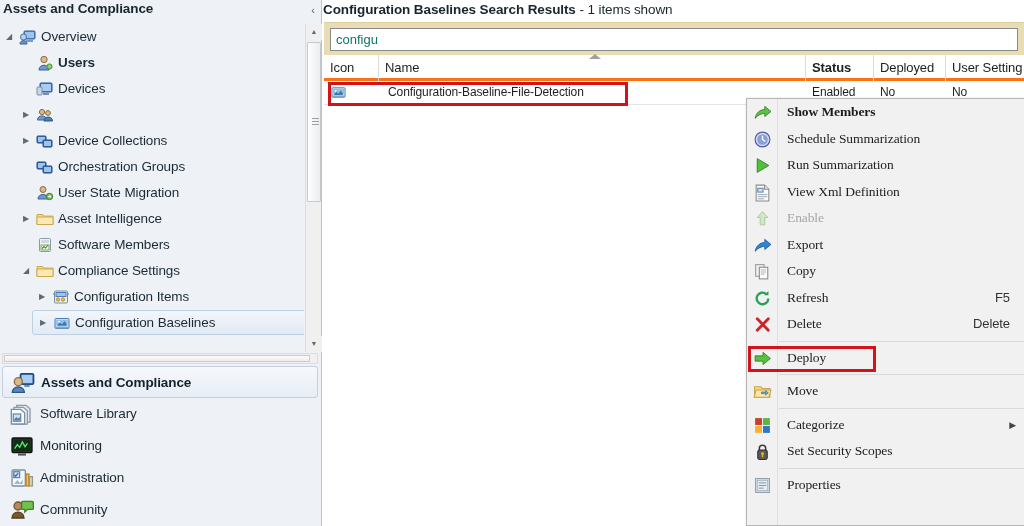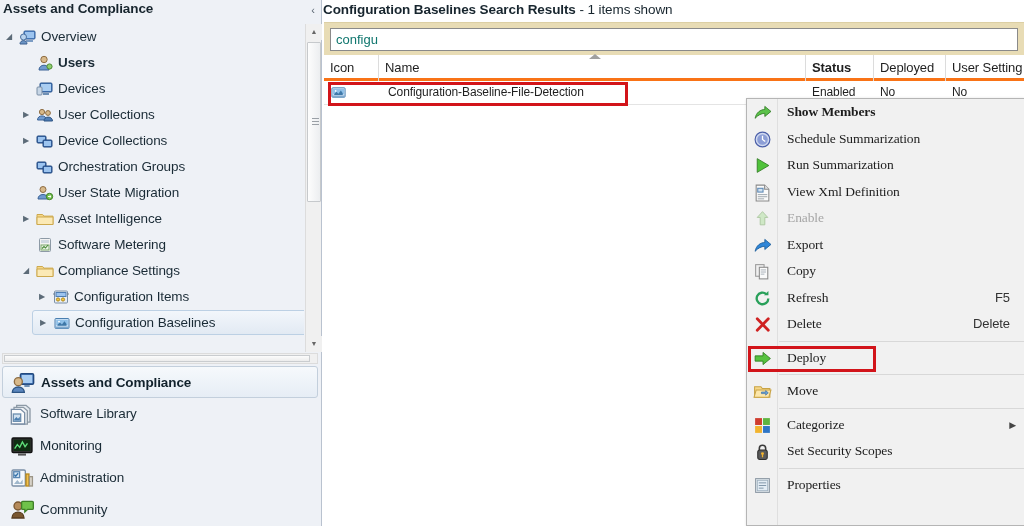--- a/index.html
+++ b/index.html
@@ -242,21 +242,20 @@
         <div class="tnode" style="position: absolute; top: 78px; left: 0px; width: 304px;">
           <span class="exp" style="left:20px">▶</span>
           <span class="ico" style="left:36px;top:4px">
             <svg width="18" height="18" viewBox="0 0 18 18">
               <circle cx="6" cy="6" r="2.6" fill="#d8b98a" stroke="#8e6d43"></circle>
               <path d="M1.5 14c0-2.6 2-4.1 4.5-4.1s4.5 1.5 4.5 4.1z" fill="#6f9ad0" stroke="#3b6396"></path>
               <circle cx="12" cy="7" r="2.4" fill="#d8b98a" stroke="#8e6d43"></circle>
               <path d="M8 15c0-2.5 1.9-3.9 4.2-3.9S16.5 12.5 16.5 15z" fill="#4f7db5" stroke="#2d5584"></path>
             </svg>
           </span>
-          <span class="lbl" style="left:58px">User Collections</span>
         </div>
         <div class="tnode" style="position: absolute; top: 104px; left: 0px; width: 304px;">
           <span class="exp" style="left:20px">▶</span>
           <span class="ico" style="left:36px;top:4px">
             <svg width="18" height="18" viewBox="0 0 18 18">
               <rect x="1" y="4" width="9" height="7" rx="1" fill="#3f6fb0" stroke="#22497e"></rect>
               <rect x="2" y="5" width="7" height="5" fill="#9cc4ef"></rect>
               <rect x="7" y="8" width="9" height="7" rx="1" fill="#3f6fb0" stroke="#22497e"></rect>
               <rect x="8" y="9" width="7" height="5" fill="#9cc4ef"></rect>
             </svg>
@@ -297,21 +296,21 @@
         </div>
         <div class="tnode" style="position: absolute; top: 208px; left: 0px; width: 304px;">
           <span class="ico" style="left:36px;top:4px">
             <svg width="18" height="18" viewBox="0 0 18 18">
               <rect x="3.5" y="2.5" width="11" height="13" rx="1" fill="#f2f2f2" stroke="#8d9aa6"></rect>
               <rect x="5" y="4" width="8" height="3" fill="#cfd8e0"></rect>
               <rect x="5" y="9" width="8" height="5" fill="#eaf3e6" stroke="#7aa86a"></rect>
               <path d="M6 12.5l2-2 1.5 1.5 2.5-3" stroke="#4b8b3a" stroke-width="1.1" fill="none"></path>
             </svg>
           </span>
-          <span class="lbl" style="left:58px">Software Metering</span>
+          <span class="lbl" style="left:58px">Software Members</span>
         </div>
         <div class="tnode" style="position: absolute; top: 234px; left: 0px; width: 304px;">
           <span class="exp" style="left:20px">◢</span>
           <span class="ico" style="left:36px;top:4px">
             <svg width="18" height="18" viewBox="0 0 18 18">
               <path d="M1 4.5h5.6l1.3 1.6H17v8.4H1z" fill="#f6d88a" stroke="#cda94e"></path>
               <path d="M1 7h16v7.5H1z" fill="#fbe9b5" stroke="#cda94e"></path>
             </svg>
           </span>
           <span class="lbl" style="left:58px">Compliance Settings</span>

